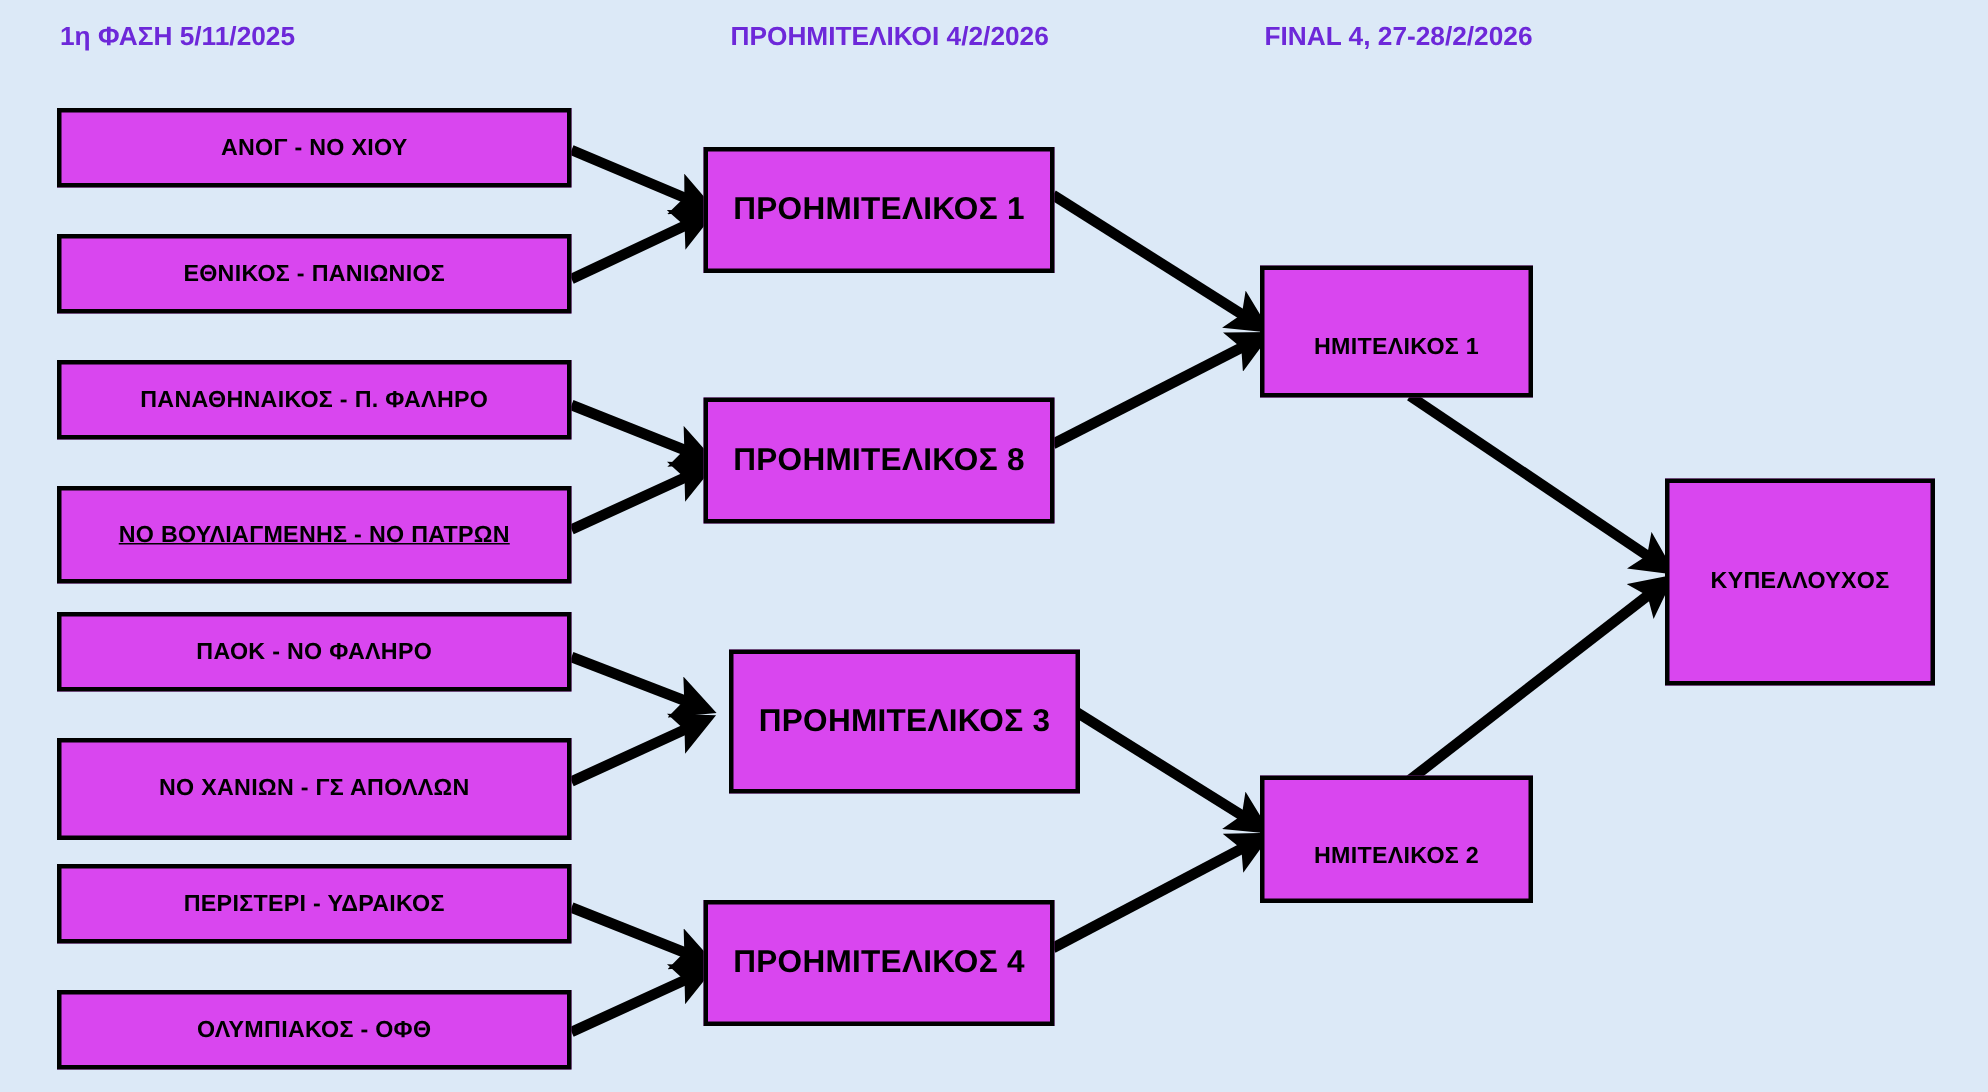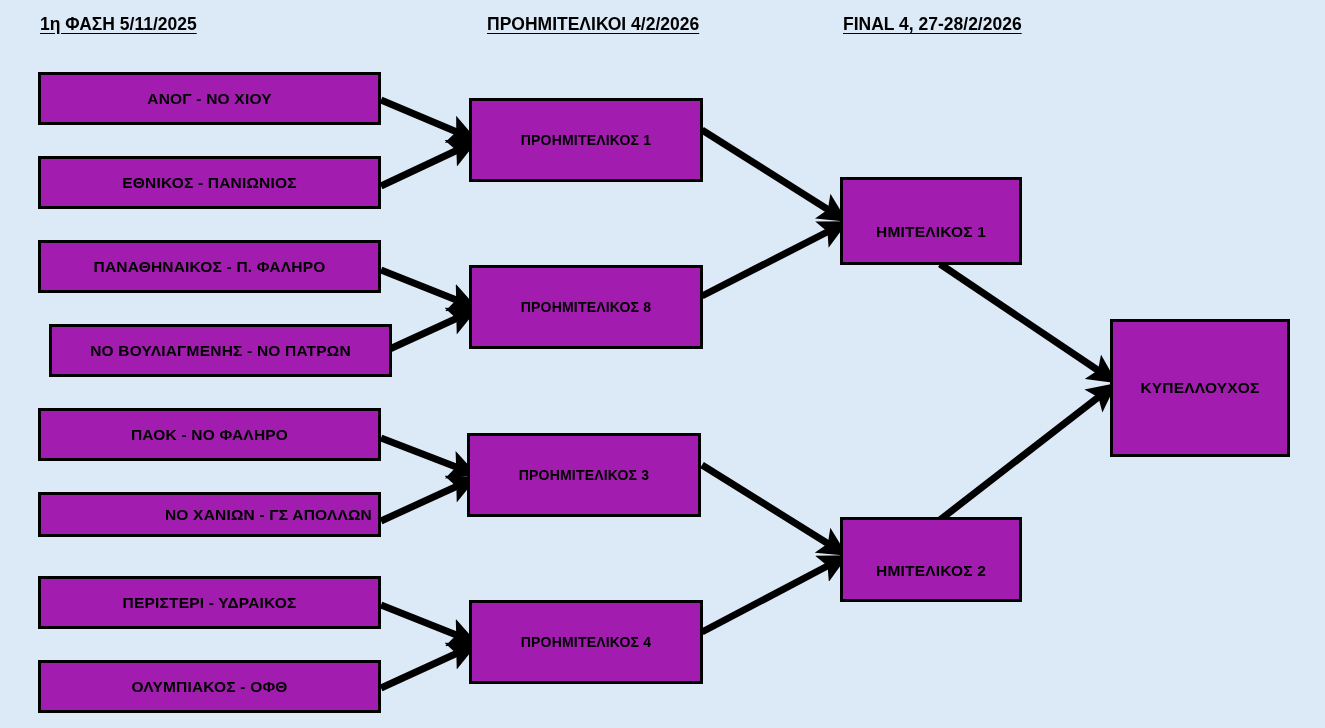--- a/index.html
+++ b/index.html
@@ -16,46 +16,45 @@
   #stage {
     position: relative;
     width: 1325px;
     height: 728px;
     background: #dce9f7;
   }
   .col-header {
     position: absolute;
     font-size: 17.5px;
     font-weight: bold;
-    color: #000000;
-    text-decoration: underline;
+    color: #6d28d9;
     text-underline-offset: 3px;
     white-space: nowrap;
     letter-spacing: 0px;
   }
   .node {
     position: absolute;
     box-sizing: border-box;
-    background: #a21caf;
+    background: #d946ef;
     border: 3px solid #000000;
     display: flex;
     align-items: center;
     justify-content: center;
     text-align: center;
   }
   .node-label {
     font-size: 15.5px;
     font-weight: bold;
     color: #000000;
     letter-spacing: 0.2px;
     white-space: nowrap;
     padding: 0 6px;
   }
   .r1 .node-label { font-size: 15.5px; }
-  .qf .node-label { font-size: 14px; }
+  .qf .node-label { font-size: 21px; }
   .sf .node-label { font-size: 15.5px; margin-top: 22px; }
   .final .node-label { font-size: 15.5px; }
 
   svg#connectors {
     position: absolute;
     left: 0;
     top: 0;
     width: 1325px;
     height: 728px;
     pointer-events: none;
@@ -103,43 +102,43 @@
 
   <div class="node r1" style="left:38px; top:72px; width:343px; height:53px;">
     <span class="node-label">ΑΝΟΓ - ΝΟ ΧΙΟΥ</span>
   </div>
   <div class="node r1" style="left:38px; top:156px; width:343px; height:53px;">
     <span class="node-label">ΕΘΝΙΚΟΣ - ΠΑΝΙΩΝΙΟΣ</span>
   </div>
   <div class="node r1" style="left:38px; top:240px; width:343px; height:53px;">
     <span class="node-label">ΠΑΝΑΘΗΝΑΙΚΟΣ - Π. ΦΑΛΗΡΟ</span>
   </div>
-  <div class="node r1" style="left:49px; top:324px; width:343px; height:53px;">
+  <div class="node r1" style="left:38px; top:324px; width:343px; height:65px;text-decoration:underline;">
     <span class="node-label">ΝΟ ΒΟΥΛΙΑΓΜΕΝΗΣ - ΝΟ ΠΑΤΡΩΝ</span>
   </div>
   <div class="node r1" style="left:38px; top:408px; width:343px; height:53px;">
     <span class="node-label">ΠΑΟΚ - ΝΟ ΦΑΛΗΡΟ</span>
   </div>
-  <div class="node r1" style="left:38px; top:492px; width:343px; height:45px;justify-content:flex-end;">
+  <div class="node r1" style="left:38px; top:492px; width:343px; height:68px;">
     <span class="node-label">ΝΟ ΧΑΝΙΩΝ - ΓΣ ΑΠΟΛΛΩΝ</span>
   </div>
   <div class="node r1" style="left:38px; top:576px; width:343px; height:53px;">
     <span class="node-label">ΠΕΡΙΣΤΕΡΙ - ΥΔΡΑΙΚΟΣ</span>
   </div>
   <div class="node r1" style="left:38px; top:660px; width:343px; height:53px;">
     <span class="node-label">ΟΛΥΜΠΙΑΚΟΣ - ΟΦΘ</span>
   </div>
 
   <div class="node qf" style="left:469px; top:98px; width:234px; height:84px;">
     <span class="node-label">ΠΡΟΗΜΙΤΕΛΙΚΟΣ 1</span>
   </div>
   <div class="node qf" style="left:469px; top:265px; width:234px; height:84px;">
     <span class="node-label">ΠΡΟΗΜΙΤΕΛΙΚΟΣ 8</span>
   </div>
-  <div class="node qf" style="left:467px; top:433px; width:234px; height:84px;text-align:center;">
+  <div class="node qf" style="left:486px; top:433px; width:234px; height:96px;text-align:center;">
     <span class="node-label">ΠΡΟΗΜΙΤΕΛΙΚΟΣ 3</span>
   </div>
   <div class="node qf" style="left:469px; top:600px; width:234px; height:84px;">
     <span class="node-label">ΠΡΟΗΜΙΤΕΛΙΚΟΣ 4</span>
   </div>
 
   <div class="node sf" style="left:840px; top:177px; width:182px; height:88px;">
     <span class="node-label">ΗΜΙΤΕΛΙΚΟΣ 1</span>
   </div>
   <div class="node sf" style="left:840px; top:517px; width:182px; height:85px;">

